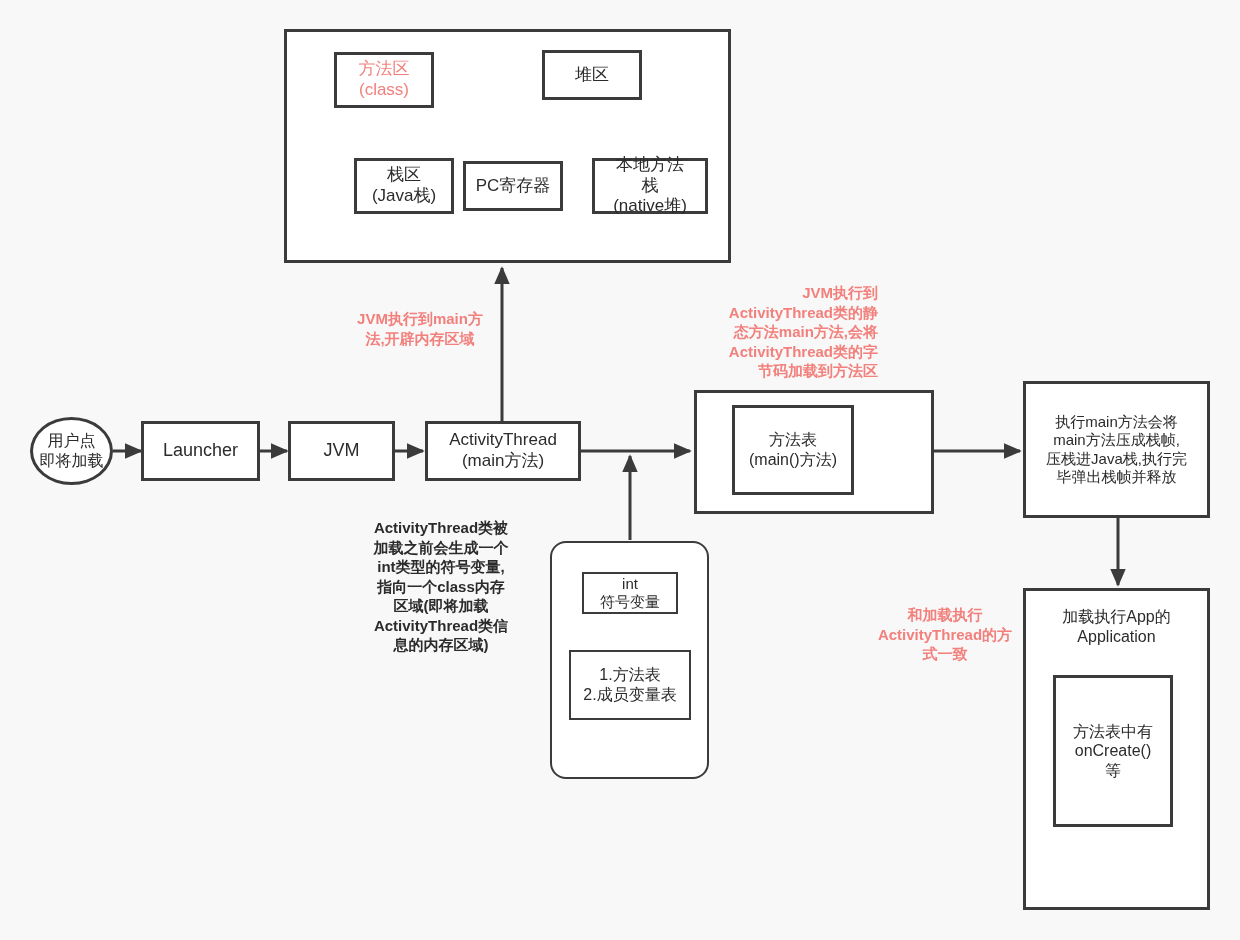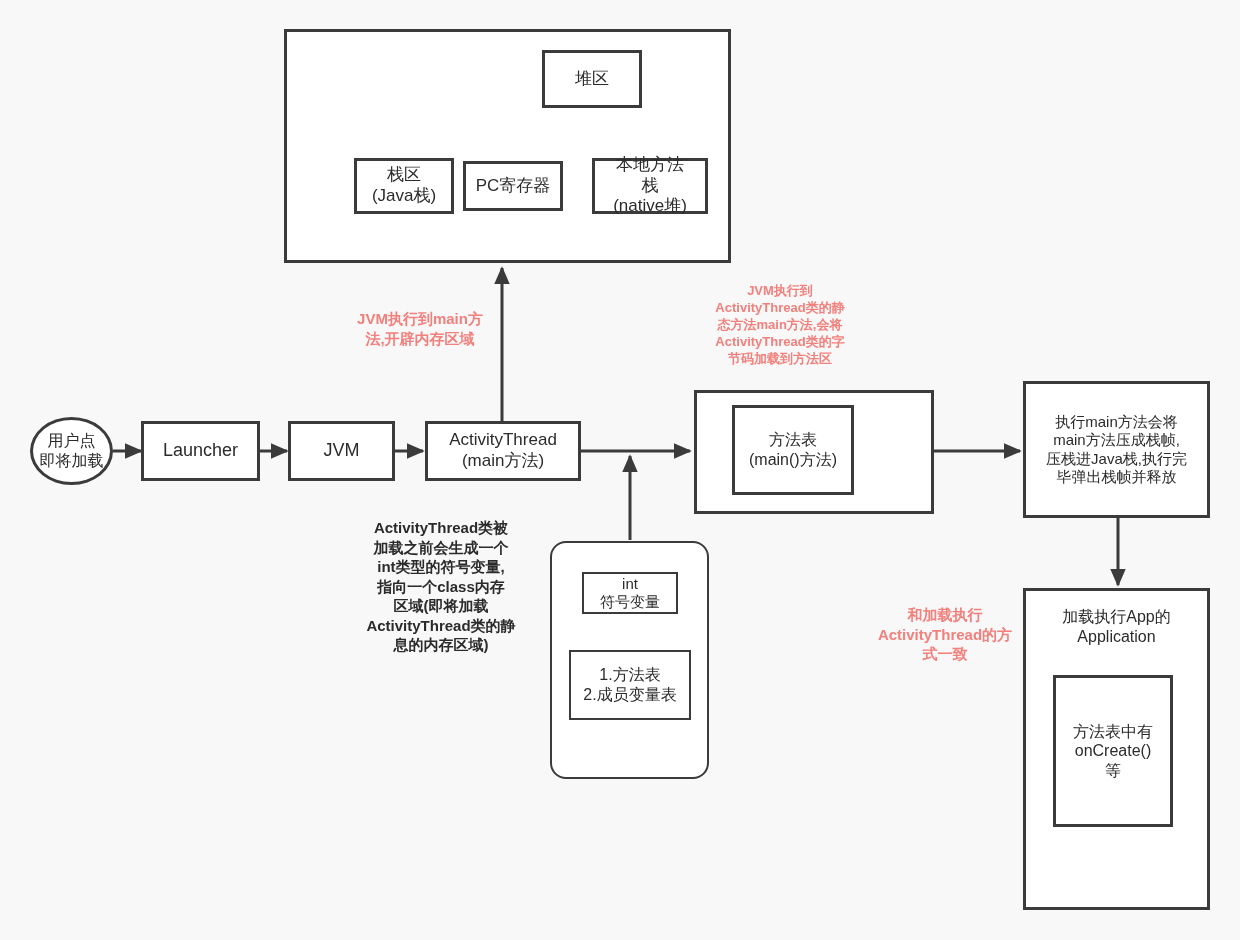--- a/index.html
+++ b/index.html
@@ -92,36 +92,38 @@
     <path class="edge" d="M934,451 L1020,451" marker-end="url(#arrow)"></path>
 
     <path class="edge" d="M1118,518 L1118,585" marker-end="url(#arrow)"></path>
 
     <path class="edge" d="M630,613 L630,650" marker-end="url(#arrow)"></path>
   </svg>
 
   <div class="node" style="left:284px; top:29px; width:447px; height:234px; font-size:17px;">
   </div>
 
+  <div class="node" style="left:334px; top:52px; width:100px; height:56px; font-size:17px; color:#f2807c;">方法区
+(class)</div>
 
-  <div class="node" style="left:542px; top:50px; width:100px; height:58px; font-size:17px;">堆区</div>
+  <div class="node" style="left:542px; top:50px; width:100px; height:50px; font-size:17px;">堆区</div>
 
   <div class="node" style="left:354px; top:158px; width:100px; height:56px; font-size:17px;">栈区
 (Java栈)</div>
 
   <div class="node" style="left:463px; top:161px; width:100px; height:50px; font-size:17px;">PC寄存器</div>
 
   <div class="node" style="left:592px; top:158px; width:116px; height:56px; font-size:17px; overflow:visible;">本地方法
 栈
 (native堆)</div>
 
   <div class="ann" style="left:332px; top:309px; width:176px; font-size:15px;">JVM执行到main方
 法,开辟内存区域</div>
 
-  <div class="ann" style="left:682px; top:283px; width:196px; font-size:13px;">JVM执行到
+  <div class="ann" style="left:682px; top:283px; width:196px; font-size:15px;text-align:right;">JVM执行到
 ActivityThread类的静
 态方法main方法,会将
 ActivityThread类的字
 节码加载到方法区</div>
 
   <div class="node oval" style="left:30px; top:417px; width:83px; height:68px; font-size:16px;">用户点
 即将加载</div>
 
   <div class="node" style="left:141px; top:421px; width:119px; height:60px; font-size:18px;">Launcher</div>
 
@@ -132,21 +134,21 @@
 
   <div class="node" style="left:694px; top:390px; width:240px; height:124px;"></div>
   <div class="node" style="left:732px; top:405px; width:122px; height:90px; font-size:16px;">方法表
 (main()方法)</div>
 
   <div class="ann dark" style="left:355px; top:518px; width:172px; font-size:15px;">ActivityThread类被
 加载之前会生成一个
 int类型的符号变量,
 指向一个class内存
 区域(即将加载
-ActivityThread类的静
+ActivityThread类信
 息的内存区域)</div>
 
   <div class="node rounded" style="left:550px; top:541px; width:159px; height:238px; border-width:2px;"></div>
   <div class="node thin" style="left:582px; top:572px; width:96px; height:42px; font-size:15px;">int
 符号变量</div>
   <div class="node thin" style="left:569px; top:650px; width:122px; height:70px; font-size:16px;">1.方法表
 2.成员变量表</div>
 
   <div class="node" style="left:1023px; top:381px; width:187px; height:137px; font-size:15px;">执行main方法会将
 main方法压成栈帧,

